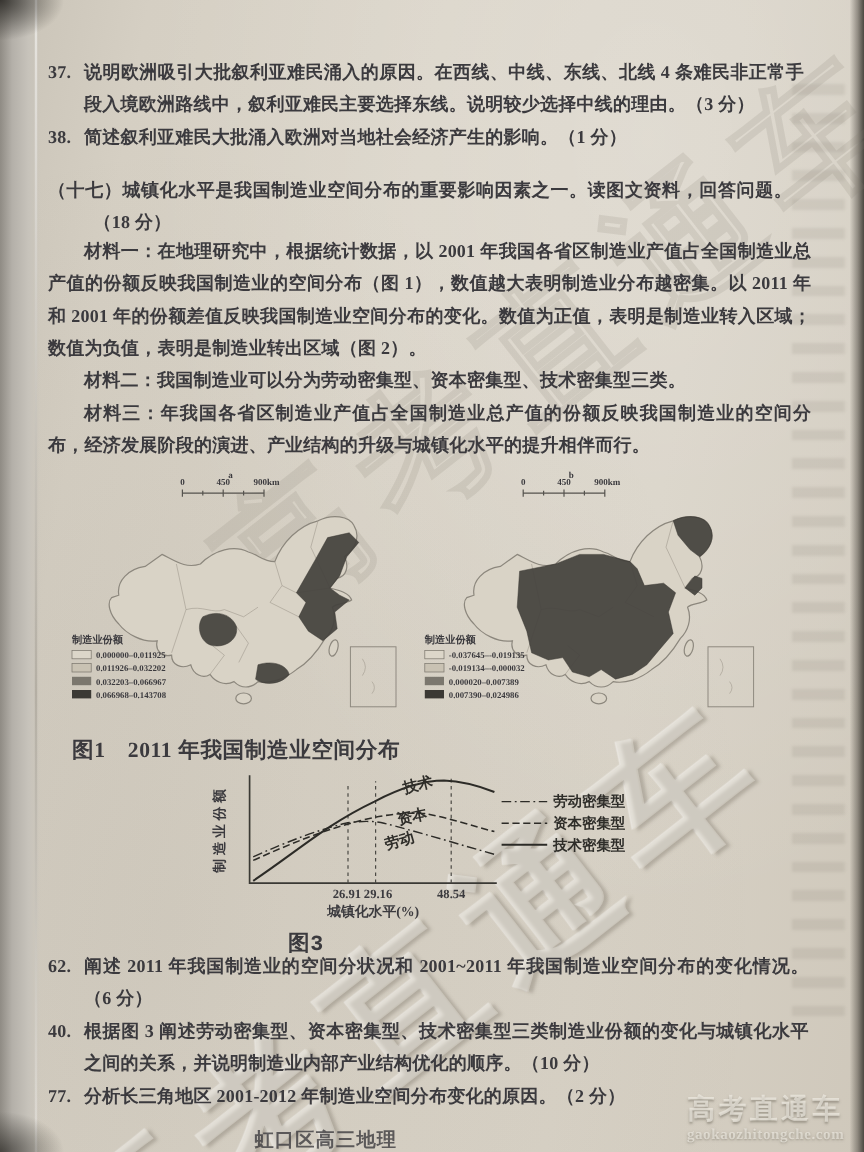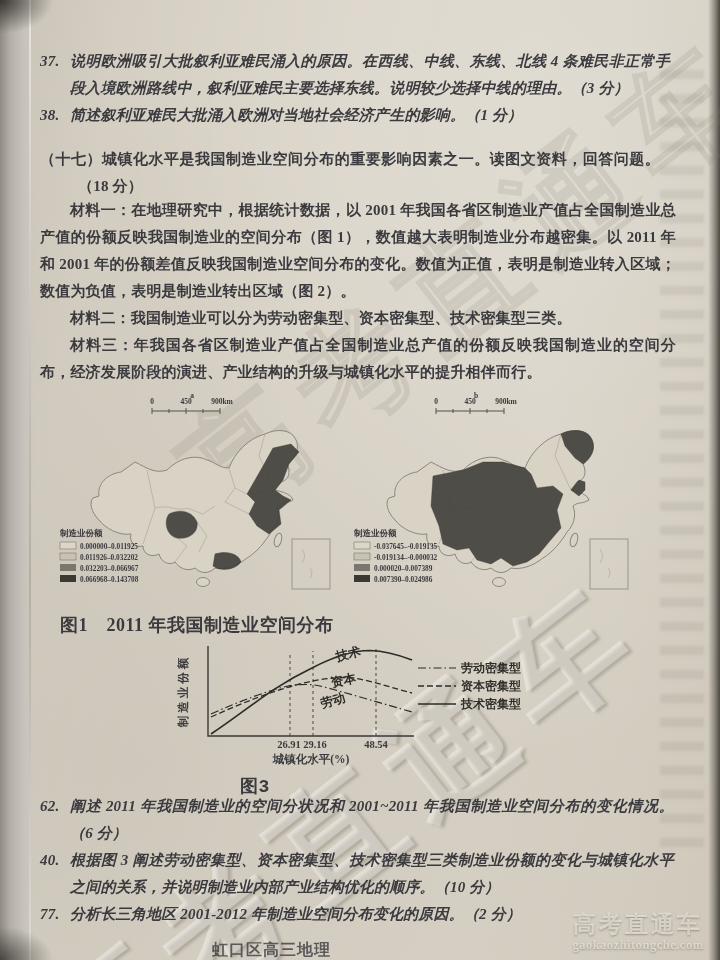--- a/index.html
+++ b/index.html
@@ -25,21 +25,21 @@
   
   .wm{position:absolute;font-weight:700;white-space:nowrap;pointer-events:none;
       letter-spacing:20px;transform-origin:left top;}
   .wm.emboss{font-size:124px;color:rgba(224,219,209,.50);
       text-shadow:2px 3px 3px rgba(125,118,105,.40),-1px -1px 1px rgba(255,255,255,.45);
       transform:rotate(-38deg);}
   .wm.outline{font-size:118px;color:transparent;-webkit-text-stroke:2px rgba(128,122,110,.16);
       transform:rotate(-38deg);}
   
   .blk{position:absolute;font-size:15px;line-height:27px;font-weight:600;letter-spacing:.2px;text-align:justify;}
-  .q{position:relative;padding-left:30px;font-style:italic;}
+  .q{position:relative;padding-left:30px;}
   .qnum{position:absolute;left:0;top:0;}
   .sec{padding-left:38px;text-indent:-38px;}
   .mat p{margin:0;text-indent:2em;}
   .caption{position:absolute;font-size:18px;font-weight:600;text-align:left;letter-spacing:.5px;}
   .footer{position:absolute;left:212px;top:940px;font-size:16px;font-weight:700;
           color:rgba(58,56,60,.78);filter:blur(.3px);letter-spacing:1px;}
   
   .brand{position:absolute;right:4px;top:912px;width:156px;text-align:center;
          color:rgba(243,240,233,.62);text-shadow:0 1px 2px rgba(108,102,90,.55);}
   .brand .bname{font-size:23px;font-weight:700;letter-spacing:3px;line-height:26px;}

